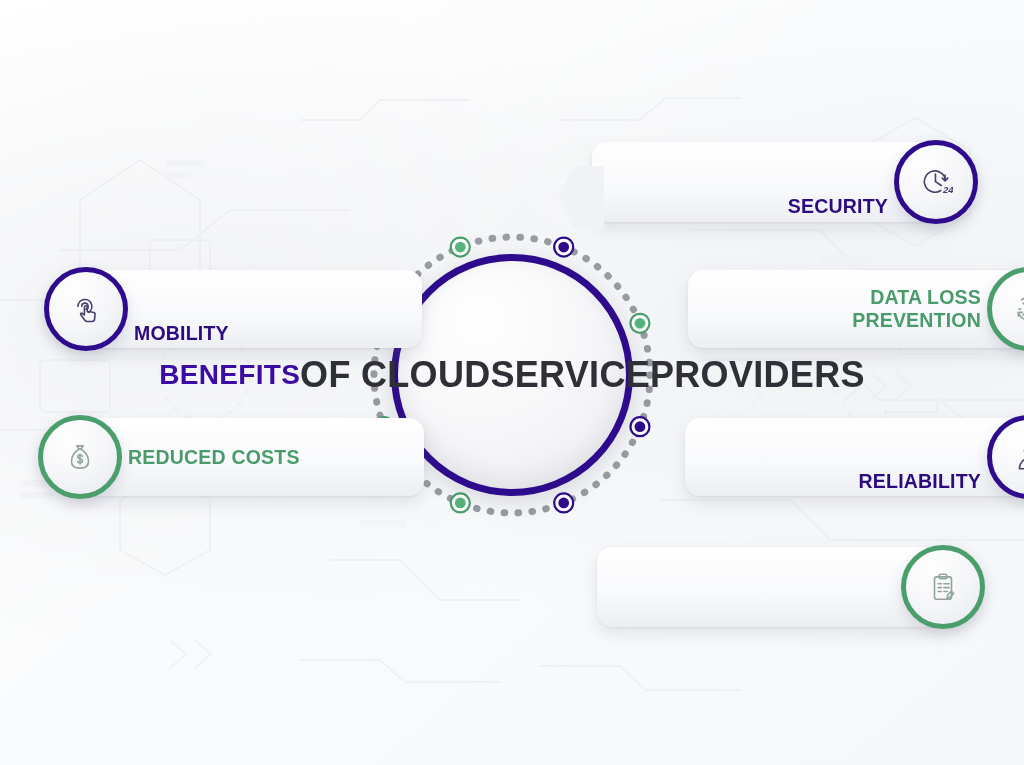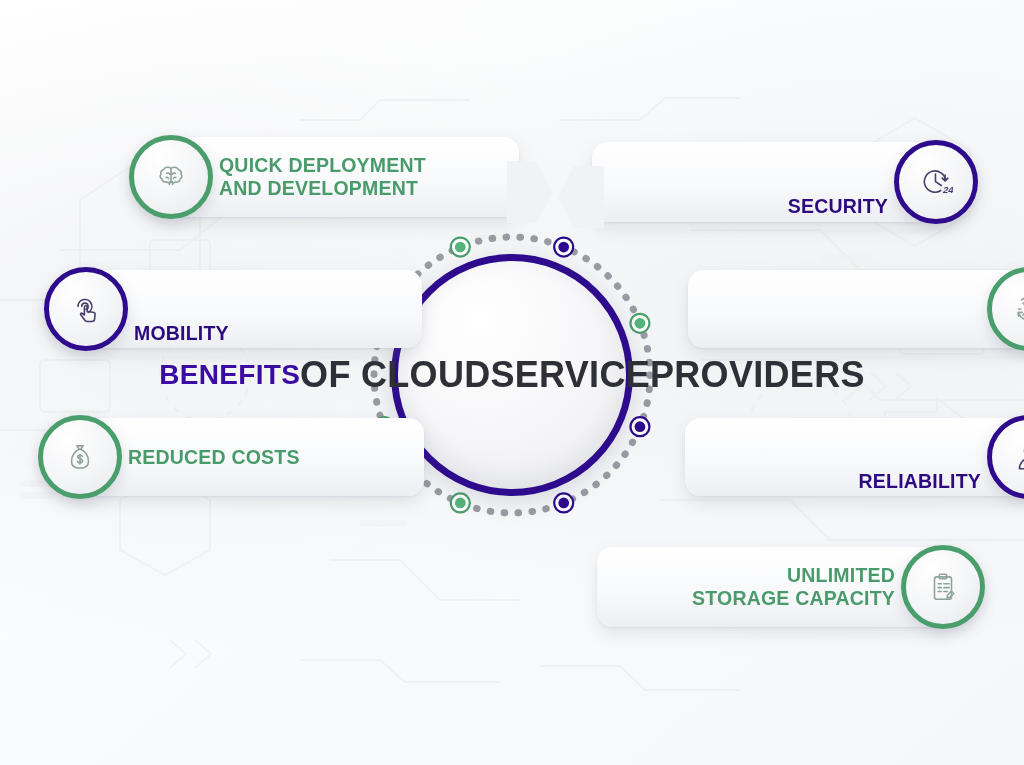--- a/index.html
+++ b/index.html
@@ -143,37 +143,20 @@
       </svg>
 
     <div class="hub-disc">
       <div class="hub-line accent">BENEFITS</div>
       <div class="hub-line">OF CLOUD</div>
       <div class="hub-line">SERVICE</div>
       <div class="hub-line">PROVIDERS</div>
     </div>
   </div>
 
-  <div class="card left green" style="left:133px;top:137px;width:312px;height:80px;border-radius:42px 16px 16px 42px;">
-    <div class="badge green at-left">
-      <svg width="34" height="34" viewBox="0 0 32 32">
-        <g class="ico-g">
-          <path d="M16 8c-2.2-2-6-1.4-7 1.2-2.2.3-3.2 2.4-2.4 4.2-1.4 1.3-1 3.6.8 4.3.1 2.3 2.4 3.6 4.4 2.7 1 1.6 3.4 1.7 4.2 0"></path>
-          <path d="M16 8c2.2-2 6-1.4 7 1.2 2.2.3 3.2 2.4 2.4 4.2 1.4 1.3 1 3.6-.8 4.3-.1 2.3-2.4 3.6-4.4 2.7-1 1.6-3.4 1.7-4.2 0"></path>
-          <path d="M16 9v11M12 12.5c1.2-.6 2.2-.2 2.6.8M20 12.5c-1.2-.6-2.2-.2-2.6.8M11.5 16.5c1-.6 2 .1 2.2 1M20.5 16.5c-1-.6-2 .1-2.2 1"></path>
-          <path d="M14.5 20.5v2.5M17.5 20.5v2.5"></path>
-        </g>
-      </svg>
-    </div>
-    <div class="label">QUICK DEPLOYMENT
-AND DEVELOPMENT</div>
-    <svg style="position:absolute;right:-36px;top:24px;" width="48" height="62" viewBox="0 0 48 62">
-      <path d="M0 0 L30 0 L46 32 L30 62 L0 62 Z" fill="#f1f2f5"></path>
-    </svg>
-  </div>
 
   <div class="card right purple" style="left:592px;top:142px;width:308px;height:80px;border-radius:16px 42px 42px 16px;">
     <div class="label">SECURITY</div>
     <div class="badge purple at-right">
       <svg width="34" height="34" viewBox="0 0 32 32">
         <g class="ico-p">
           <path d="M25 14.5A10 10 0 1 0 20.5 24"></path>
           <path d="M15.5 8.5v7.2l5.5 3.6"></path>
           <path d="M24.5 9.5v5.5l2.6-2.6M24.5 15l-2.6-2.6"></path>
         </g>
@@ -192,20 +175,22 @@
           <path d="M8.5 13.5a6.5 6.5 0 1 1 9.5 5.8"></path>
           <path d="M12 13.5a3 3 0 1 1 4 2.8"></path>
           <path d="M14.5 14.5v7.2l-2-1.6c-.9-.7-2.1.4-1.4 1.4l3.8 5c.6.8 1.5 1.2 2.5 1.2h4.2c1.3 0 2.4-1 2.5-2.3l.4-4.2c.1-1.1-.6-2-1.7-2.1l-5.6-.7v-4c0-.8-.6-1.4-1.4-1.4s-1.3.6-1.3 1.4z"></path>
         </g>
       </svg>
     </div>
     <div class="label">MOBILITY</div>
   </div>
 
   <div class="card right green" style="left:688px;top:270px;width:305px;height:78px;border-radius:16px 40px 40px 16px;">
+    <div class="label">DATA LOSS
+PREVENTION</div>
     <div class="badge green at-right">
       <svg width="34" height="34" viewBox="0 0 32 32">
         <g class="ico-g">
           <circle cx="16" cy="16" r="3.1"></circle>
           <path d="M16 10.3v-2M16 21.7v2M21.7 16h2M8.3 16h-2M20.1 11.9l1.5-1.5M10.4 21.6l1.5-1.5M20.1 20.1l1.5 1.5M10.4 10.4l1.5 1.5"></path>
           <path d="M9 7.5A11 11 0 0 1 26 12.5"></path>
           <path d="M23 24.5A11 11 0 0 1 6 19.5"></path>
           <path d="M26 9.2v3.6h-3.6M6 22.8v-3.6h3.6"></path>
         </g>
       </svg>
@@ -234,22 +219,20 @@
           <path d="M7 27c0-5.6 4-9.4 9-9.4s9 3.8 9 9.4z"></path>
           <path d="M14.2 16.8L16 19l1.8-2.2"></path>
           <path d="M16 19l-1.1 3.2L16 27l1.1-4.8z" fill="#4a3d6b" stroke="none"></path>
         </g>
       </svg>
     </div>
   </div>
 
 
   <div class="card right green" style="left:597px;top:547px;width:310px;height:80px;border-radius:16px 42px 42px 16px;">
-    <div class="label">UNLIMITED
-STORAGE CAPACITY</div>
     <div class="badge green at-right">
       <svg width="34" height="34" viewBox="0 0 32 32">
         <g class="ico-g">
           <rect x="8" y="6.5" width="16" height="21" rx="2.2"></rect>
           <rect x="12.4" y="4" width="7.2" height="4.2" rx="1.4"></rect>
           <path d="M11.4 13h3M11.4 16.6h3M11.4 20.2h3"></path>
           <path d="M16.8 13h5M16.8 16.6h5M16.8 20.2h3.4"></path>
           <path d="M20.4 23.6l3.4-3.6 2.3 2.1-3.4 3.6-2.8.8z"></path>
         </g>
       </svg>

